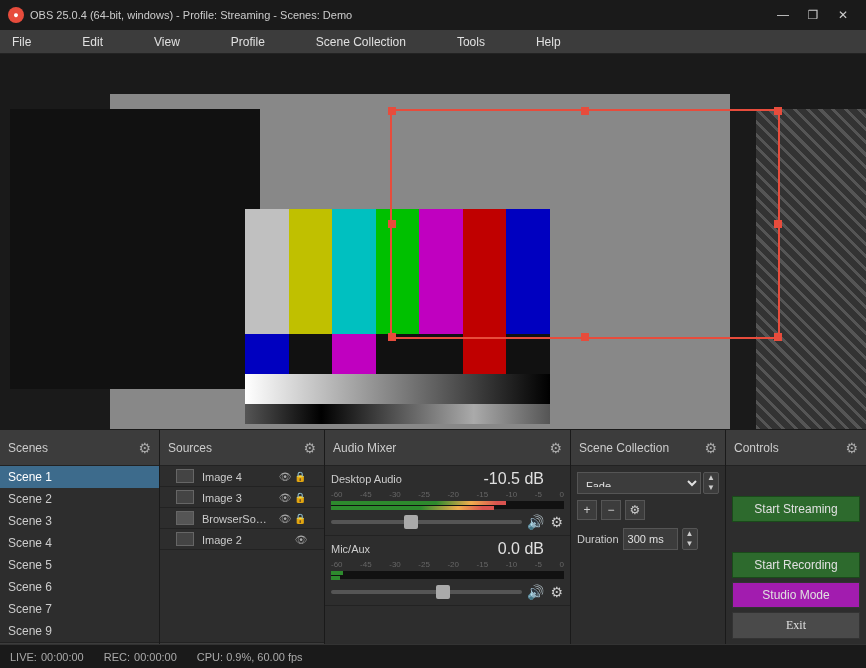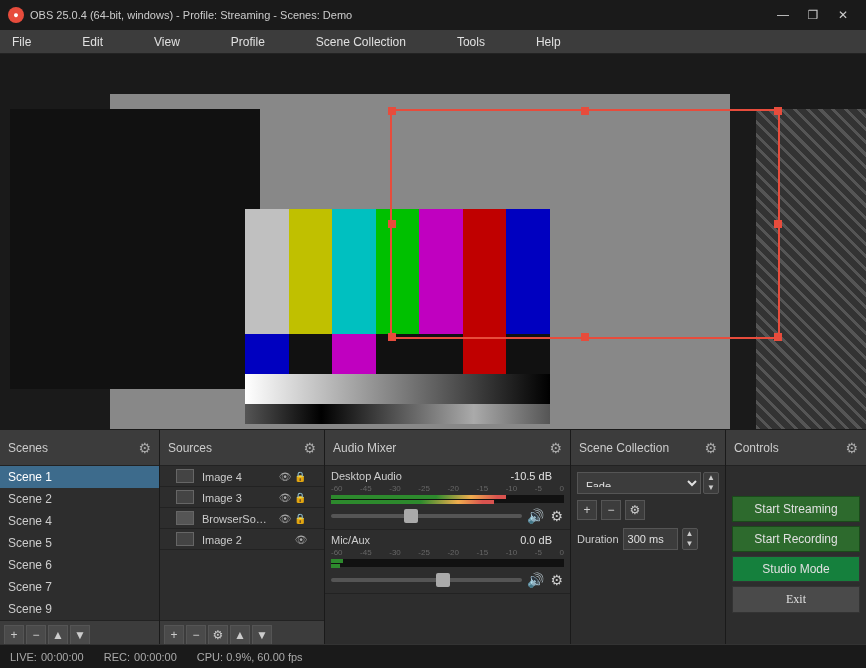--- a/index.html
+++ b/index.html
@@ -66,21 +66,21 @@
     .source-thumb { width: 18px; height: 14px; background: #555; flex-shrink: 0; border: 1px solid #666; }
     .source-name { flex: 1; font-size: 11px; color: #ccc; overflow: hidden; text-overflow: ellipsis; white-space: nowrap; }
     .source-icons { display: flex; gap: 2px; }
     .source-icon-btn { width: 14px; height: 14px; background: none; border: none; color: #aaa; cursor: pointer; font-size: 10px; display: flex; align-items: center; justify-content: center; padding: 0; }
 
     
     #audio-panel { flex: 1; min-width: 210px; }
     .audio-track { padding: 4px 6px; border-bottom: 1px solid #222; }
     .audio-track-header { display: flex; align-items: center; justify-content: space-between; margin-bottom: 2px; }
     .audio-track-name { font-size: 11px; color: #ccc; }
-    .audio-db { font-size: 11px; color: #e0e0e0; margin-right: 12px; }
+    .audio-db { font-size: 16px; color: #e0e0e0; margin-right: 20px; }
     .audio-fader-row { display: flex; align-items: center; gap: 4px; margin-top: 4px; }
     .audio-fader { flex: 1; height: 4px; background: #555; border-radius: 2px; position: relative; }
     .audio-fader-thumb { position: absolute; width: 14px; height: 14px; background: #888; border-radius: 2px; top: -5px; left: 40%; cursor: pointer; }
     .audio-btn { background: none; border: none; color: #ccc; cursor: pointer; font-size: 14px; padding: 1px; }
 
     
     #transitions-panel { width: 155px; }
     .transitions-content { padding: 6px; }
     .transition-select-row { display: flex; align-items: center; gap: 2px; margin-bottom: 6px; }
     .transition-select { background: #3c3c3c; border: 1px solid #555; color: #e0e0e0; padding: 6px 4px; font-size: 11px; flex: 1; height: 22px; outline: none; }
@@ -90,22 +90,22 @@
     .trans-btn { width: 20px; height: 20px; background: #3c3c3c; border: 1px solid #555; color: #ccc; cursor: pointer; font-size: 12px; display: flex; align-items: center; justify-content: center; }
     .duration-row { display: flex; align-items: center; gap: 4px; }
     .duration-label { font-size: 11px; color: #ccc; }
     .duration-input { background: #3c3c3c; border: 1px solid #555; color: #e0e0e0; padding: 2px 4px; font-size: 11px; width: 55px; height: 22px; outline: none; }
 
     
     #controls-panel { width: 140px; }
     .controls-content { padding: 6px; display: flex; flex-direction: column; gap: 4px; }
     .ctrl-btn { width: 100%; padding: 5px 8px; background: #4a4a4a; border: 1px solid #333; color: #e0e0e0; cursor: pointer; font-size: 12px; text-align: center; }
     .ctrl-btn.stream { background: #2d6a2d; border-color: #1a4a1a; margin-top: 24px; }
-    .ctrl-btn.record { background: #2d6a2d; border-color: #1a4a1a; }
-    .ctrl-btn.studio { background: #15803d; }
+    .ctrl-btn.record { background: #2d6a2d; border-color: #1a4a1a; margin-top: 26px; }
+    .ctrl-btn.studio { background: #a21caf; }
     .ctrl-btn.settings { background: #4a4a4a; }
     .ctrl-btn.exit { background: #4a4a4a; font-family: Liberation Serif, serif; }
 
     
     .panel-toolbar { background: #3c3c3c; height: 28px; display: flex; align-items: center; padding: 0 4px; gap: 2px; border-top: 1px solid #222; }
     .tb-btn { width: 20px; height: 20px; background: #4a4a4a; border: 1px solid #555; color: #ccc; cursor: pointer; font-size: 12px; display: flex; align-items: center; justify-content: center; padding: 0; }
 
     
     #statusbar { height: 24px; background: #1a1a1a; display: flex; align-items: center; padding: 0 10px; gap: 20px; border-top: 1px solid #333; font-size: 11px; color: #aaa; }
     .status-item { display: flex; align-items: flex-start; gap: 4px; }
@@ -194,20 +194,21 @@
 
       <div class="panel" id="scenes-panel">
         <div class="panel-header">
           <span class="panel-title">Scenes</span>
           <span class="panel-icon">⚙</span>
         </div>
         <div class="panel-content">
           <ul class="scene-list">
             <li class="active">Scene 1</li>
             <li>Scene 2</li>
+            <li>Scene 3</li>
             <li>Scene 4</li>
             <li>Scene 5</li>
             <li>Scene 6</li>
             <li>Scene 7</li>
             <li>Scene 9</li>
           </ul>
         </div>
         <div class="panel-toolbar">
           <button class="tb-btn">+</button>
           <button class="tb-btn">−</button>

